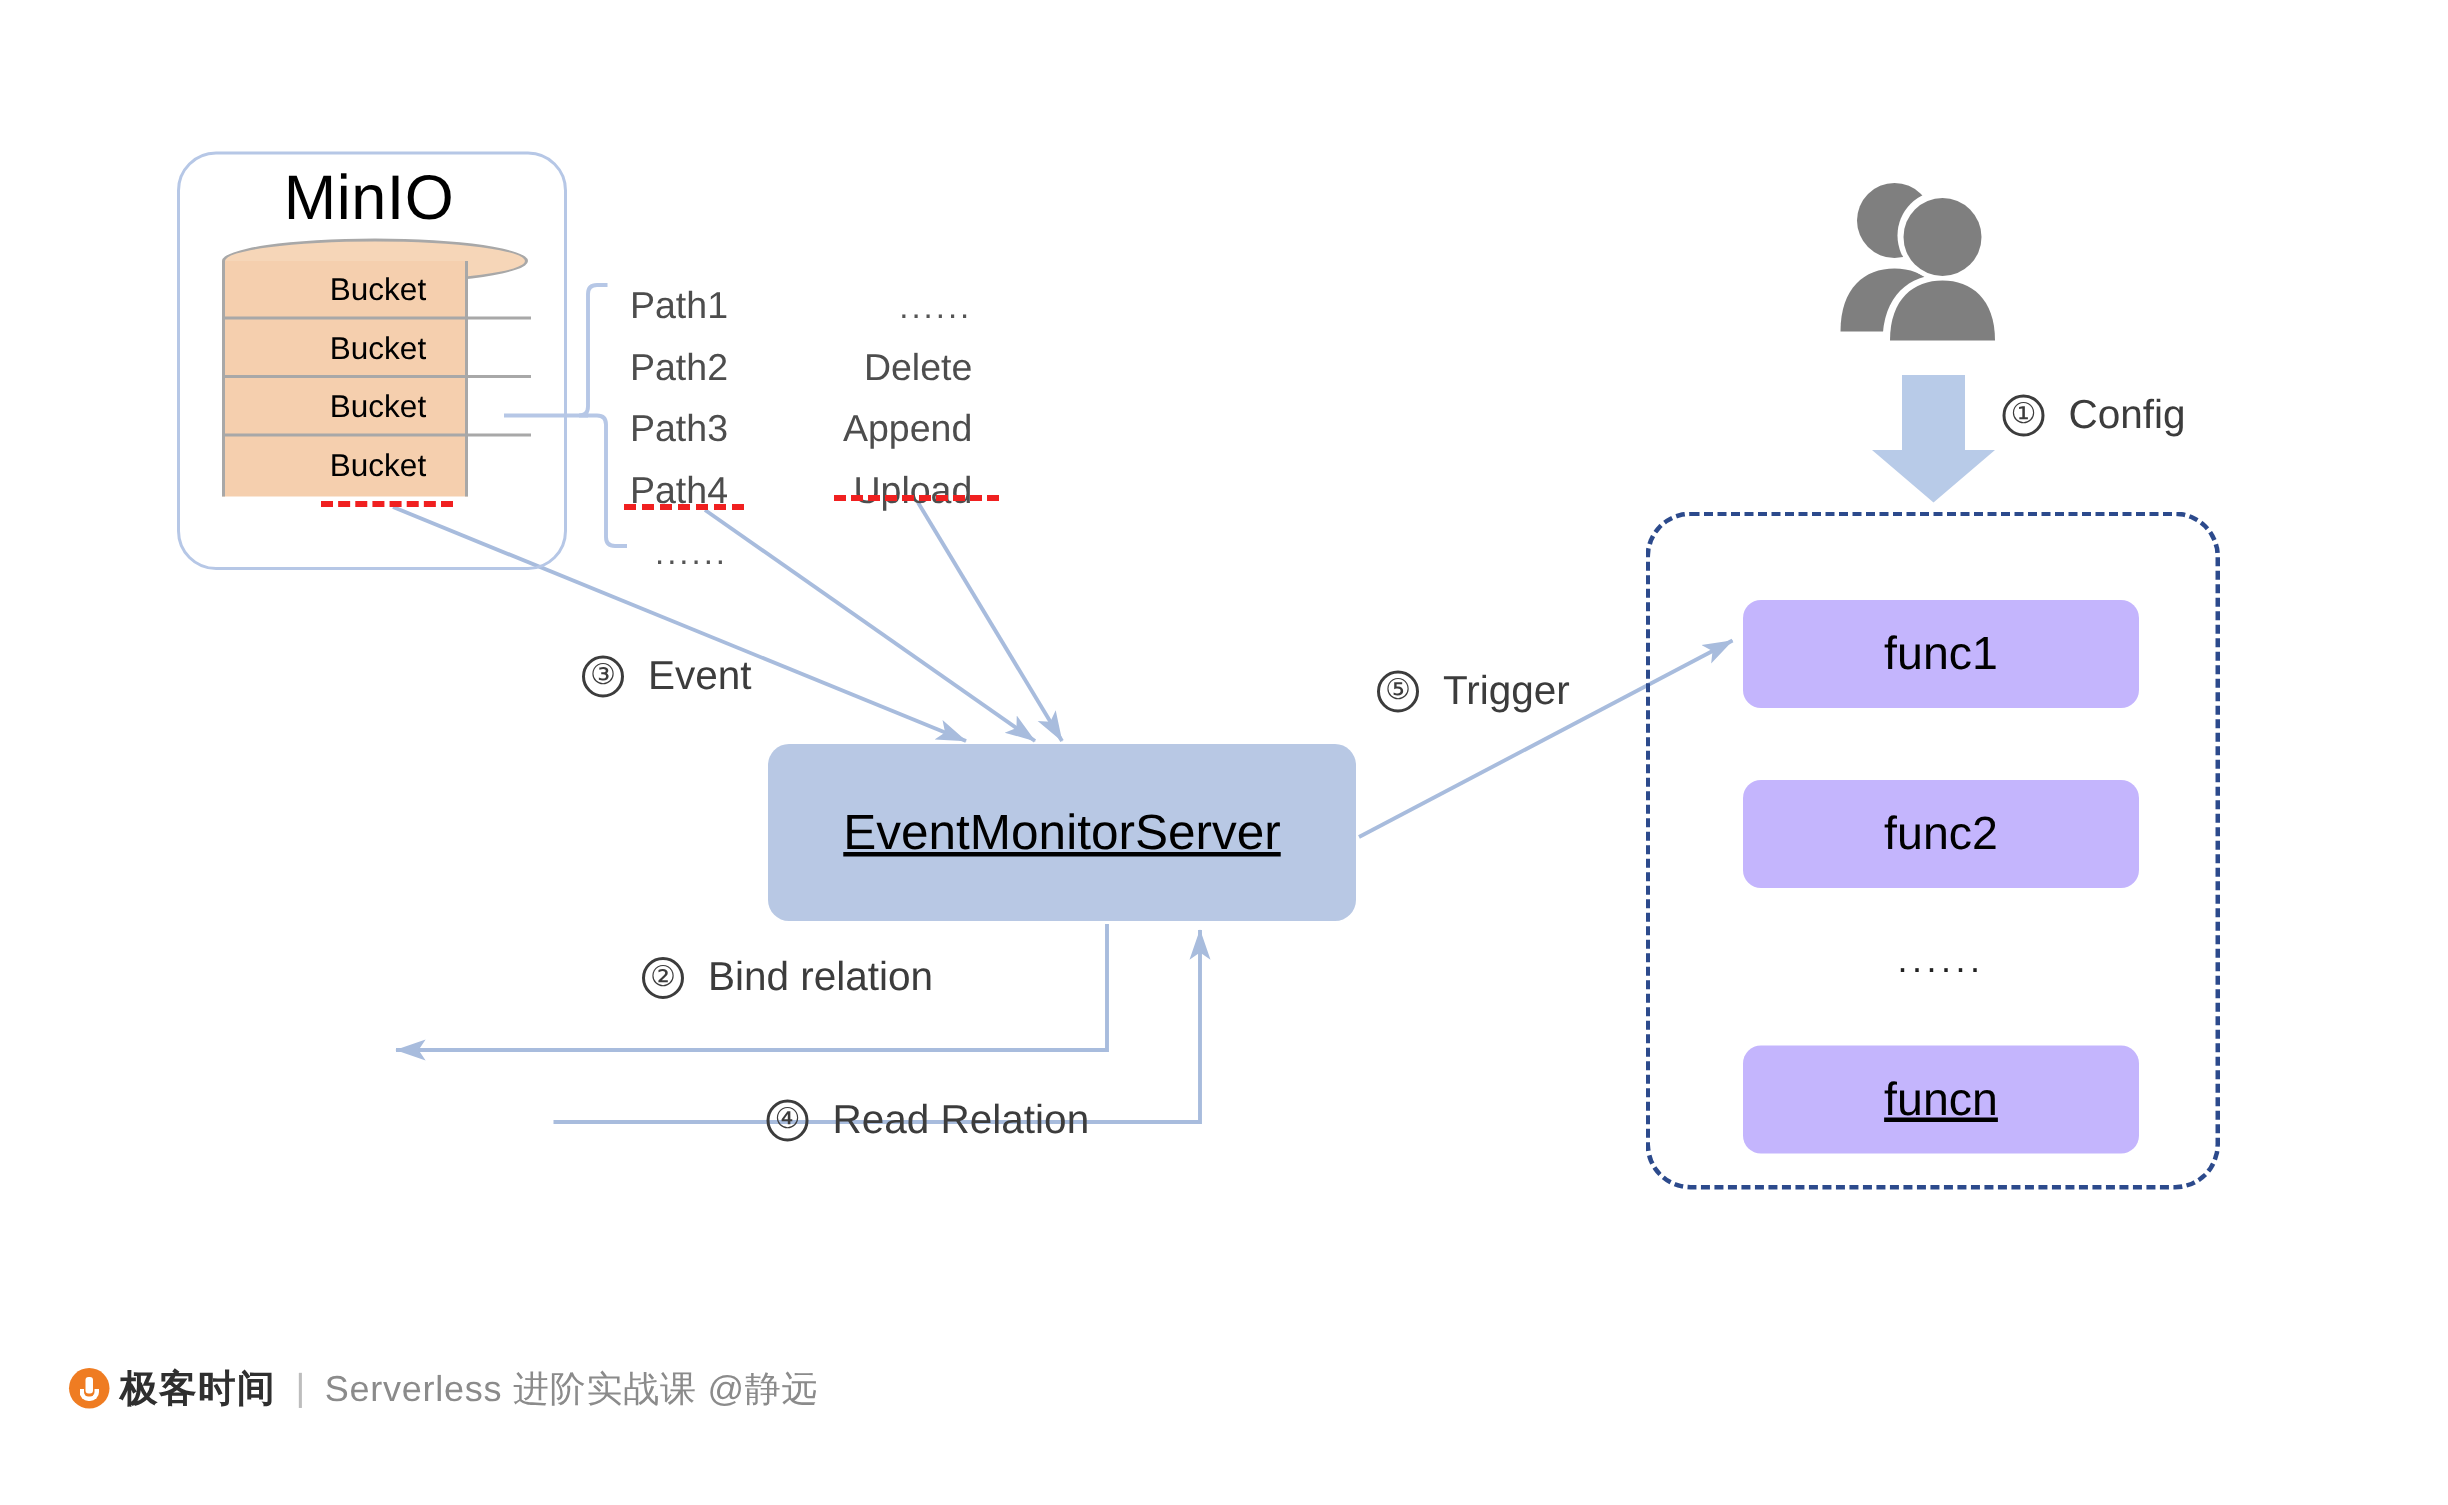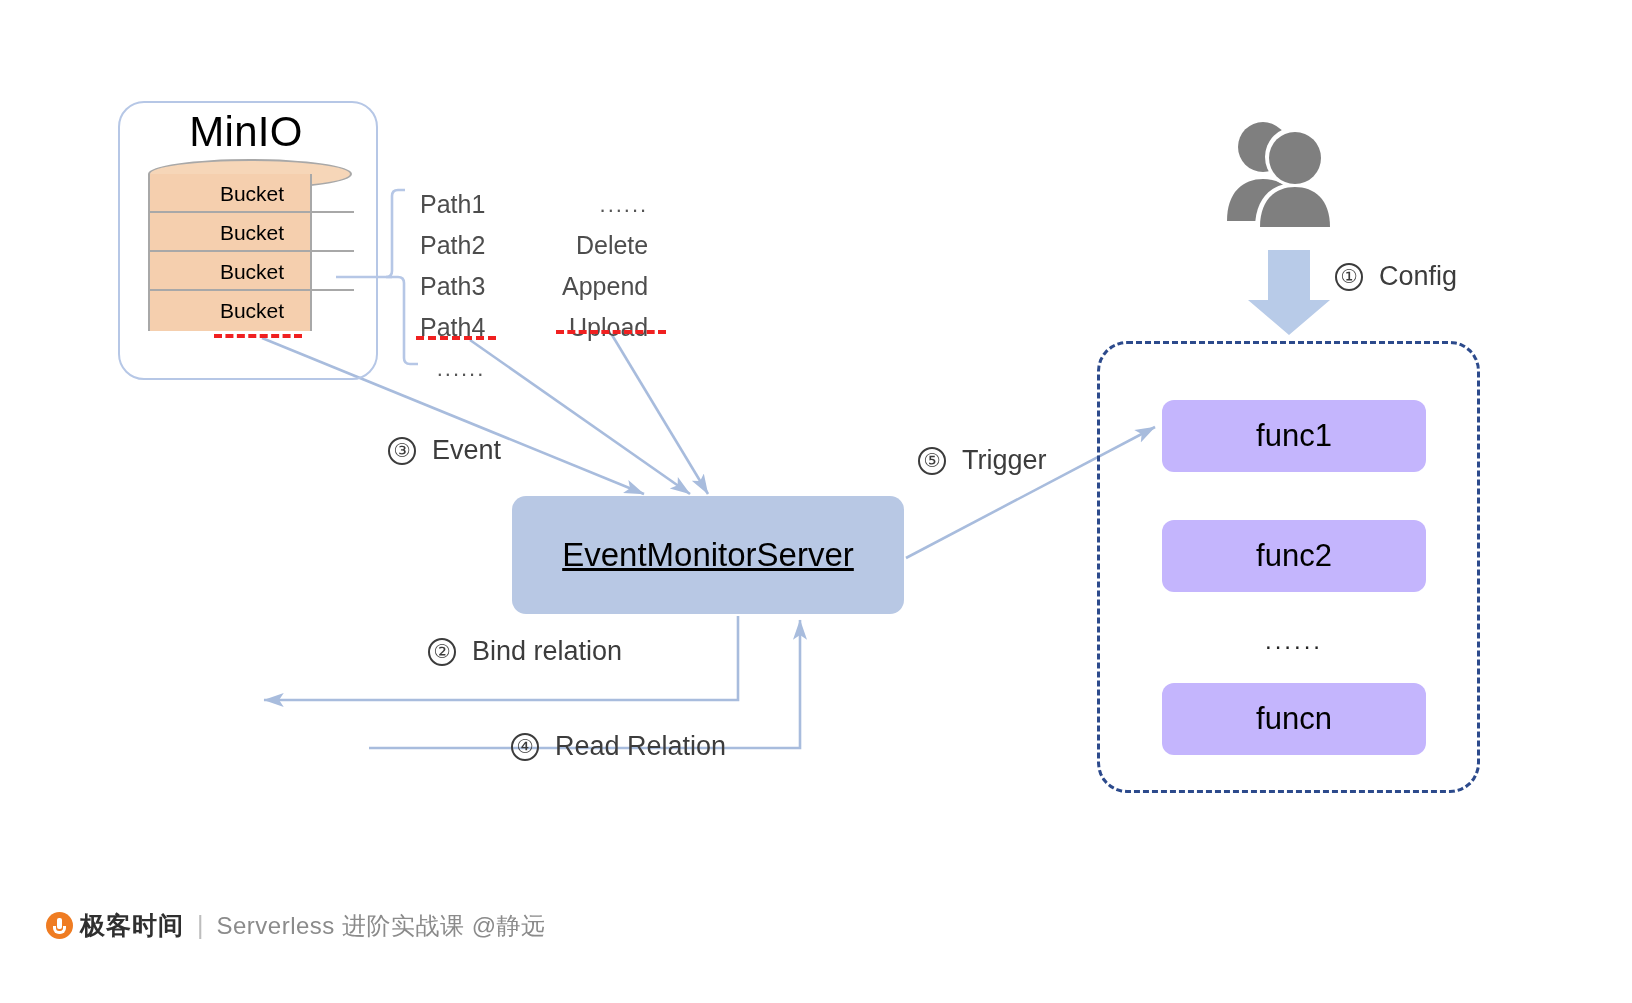--- a/index.html
+++ b/index.html
@@ -393,21 +393,21 @@
   </div>
 
   <div class="func-container"></div>
   <div class="func-box" style="top:400px;">
     <span>func1</span>
   </div>
   <div class="func-box" style="top:520px;">
     <span>func2</span>
   </div>
   <div class="func-dots" style="top:627px;">......</div>
-  <div class="func-box" style="top:683px;">
+  <div class="func-box" style="top:697px;text-decoration:underline;">
     <span>funcn</span>
   </div>
 
   <div class="footer">
     <span class="logo-mark"></span>
     <span class="brand-cn">极客时间</span>
     <span class="brand-sep">|</span>
     <span class="brand-tag">Serverless 进阶实战课 @静远</span>
   </div>
 

